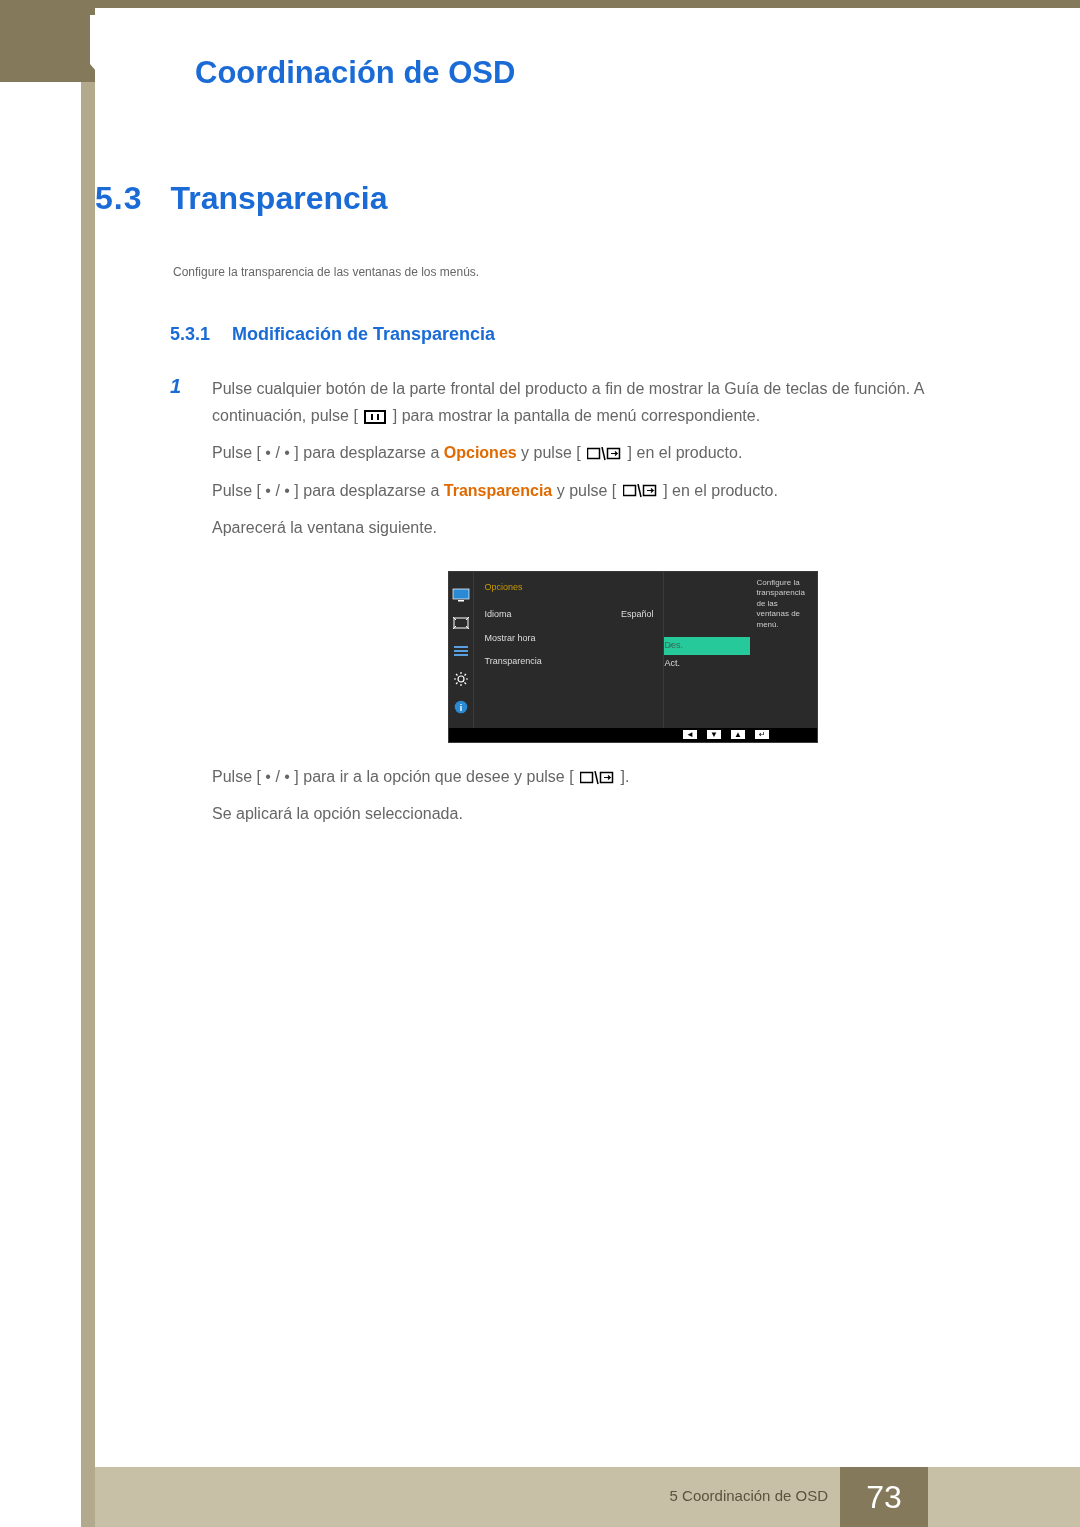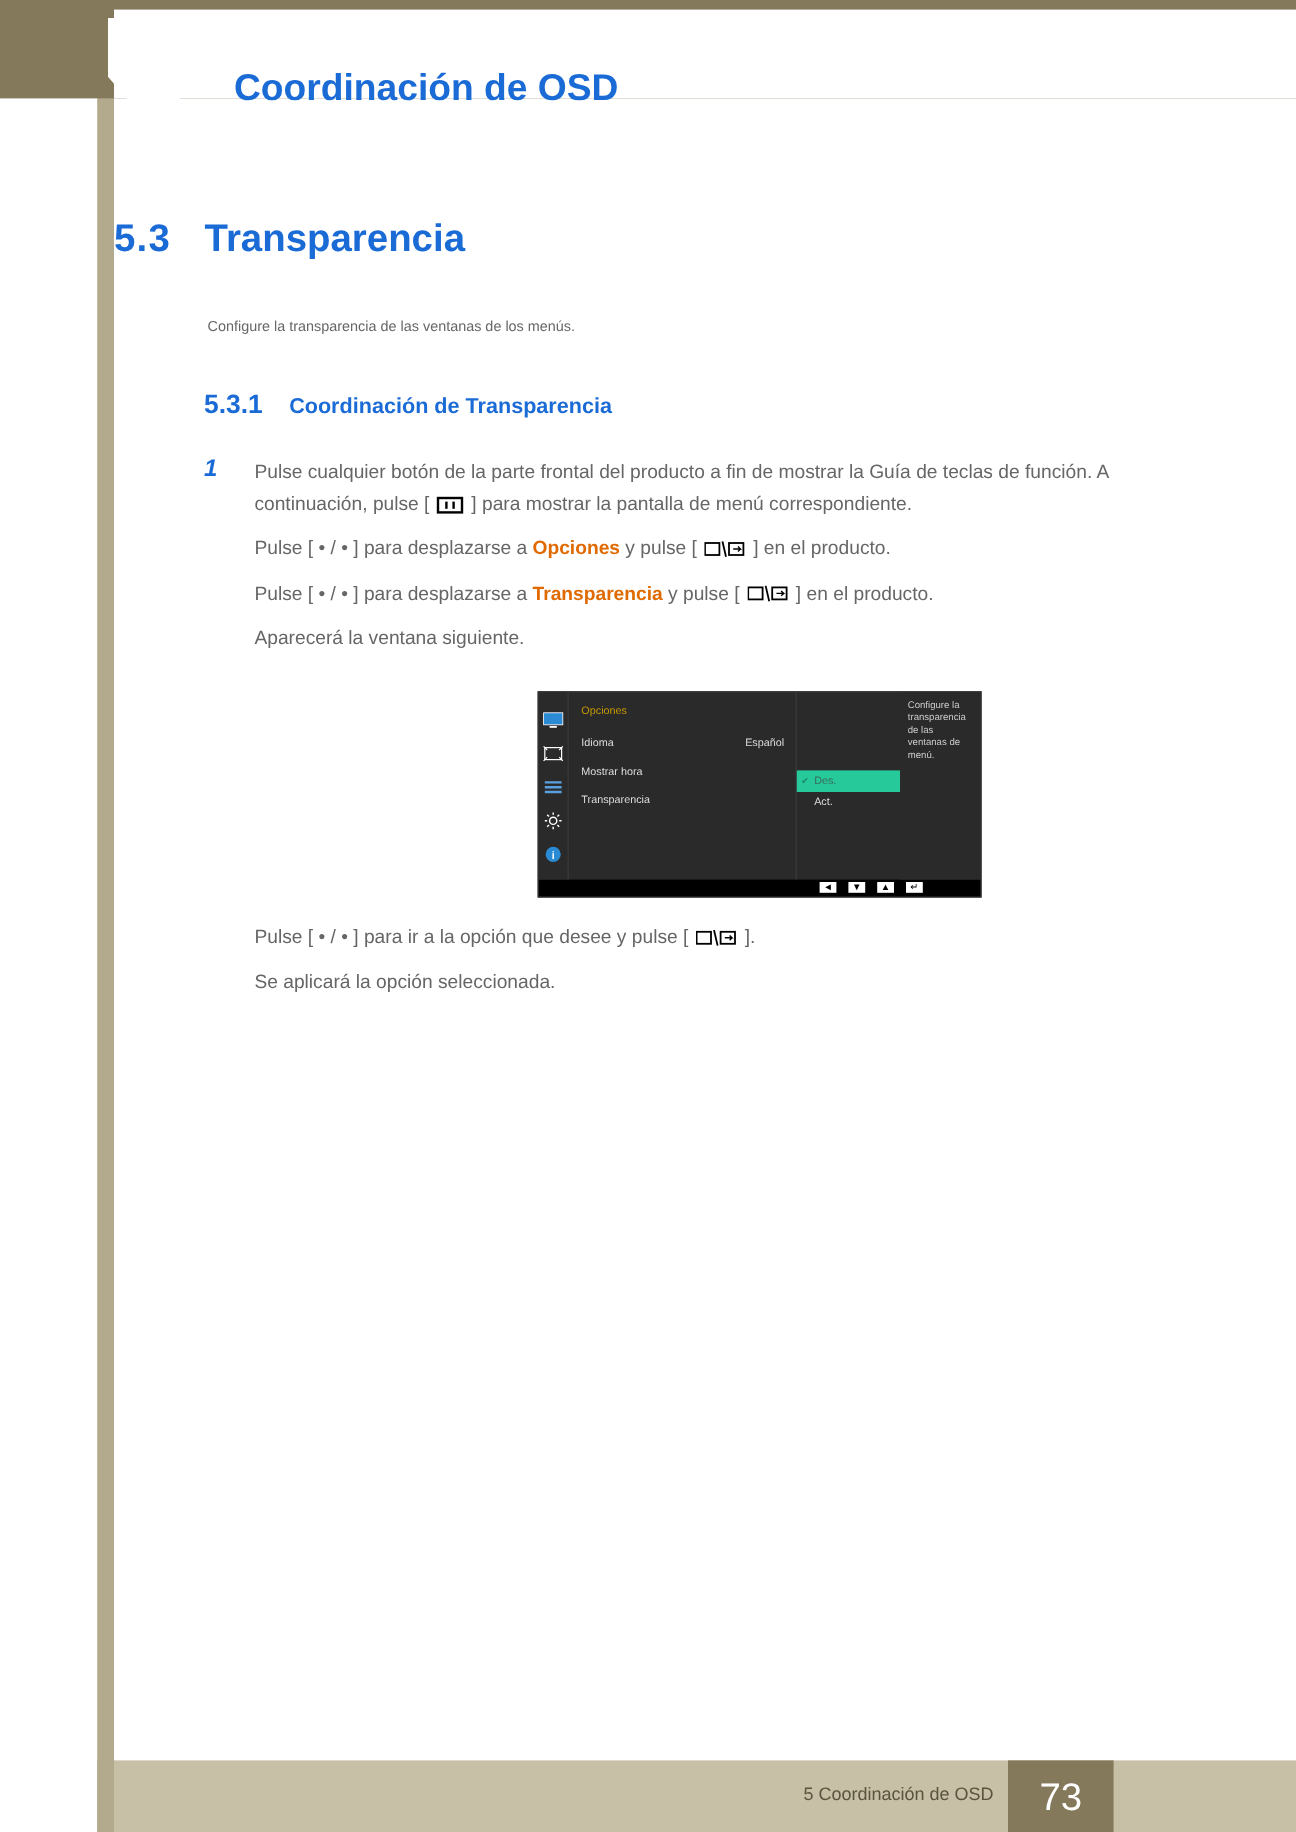--- a/index.html
+++ b/index.html
@@ -84,21 +84,21 @@
     margin-bottom: 45px;
   }
   .subsection-row {
     margin-left: 75px;
     display: flex;
     gap: 22px;
     align-items: baseline;
     margin-bottom: 30px;
   }
   .subsection-num {
-    font-size: 22px;
+    font-size: 18px;
     font-weight: bold;
     color: #1a6bd6;
   }
   .subsection-title {
     font-size: 18px;
     font-weight: bold;
     color: #1a6bd6;
   }
   .step {
     margin-left: 75px;
@@ -201,21 +201,20 @@
   }
   .osd-right {
     width: 86px;
     position: relative;
     padding-top: 65px;
   }
   .osd-opt {
     height: 18px;
     display:flex;
     align-items:center;
-    padding-left: 14px;
     font-size:9px;
     color:#ddd;
     position:relative;
   }
   .osd-opt.sel {
     background: #26c99a;
     color: #3a6b5a;
   }
   .osd-opt.sel::before {
     content:"✔";
@@ -301,21 +300,21 @@
 
   <div class="section-row">
     <div class="section-num">5.3</div>
     <div class="section-title">Transparencia</div>
   </div>
 
   <div class="section-intro">Configure la transparencia de las ventanas de los menús.</div>
 
   <div class="subsection-row">
     <div class="subsection-num">5.3.1</div>
-    <div class="subsection-title">Coordinación de Transparencia</div>
+    <div class="subsection-title">Modificación de Transparencia</div>
   </div>
 
   <div class="step">
     <div class="step-num">1</div>
     <div class="step-body">
       <p>
         <span>Pulse cualquier botón de la parte frontal del producto a fin de mostrar la Guía de teclas de función. A continuación, pulse [</span>
         <span class="inline-icon menu"></span>
         <span>] para mostrar la pantalla de menú correspondiente.</span>
       </p>

